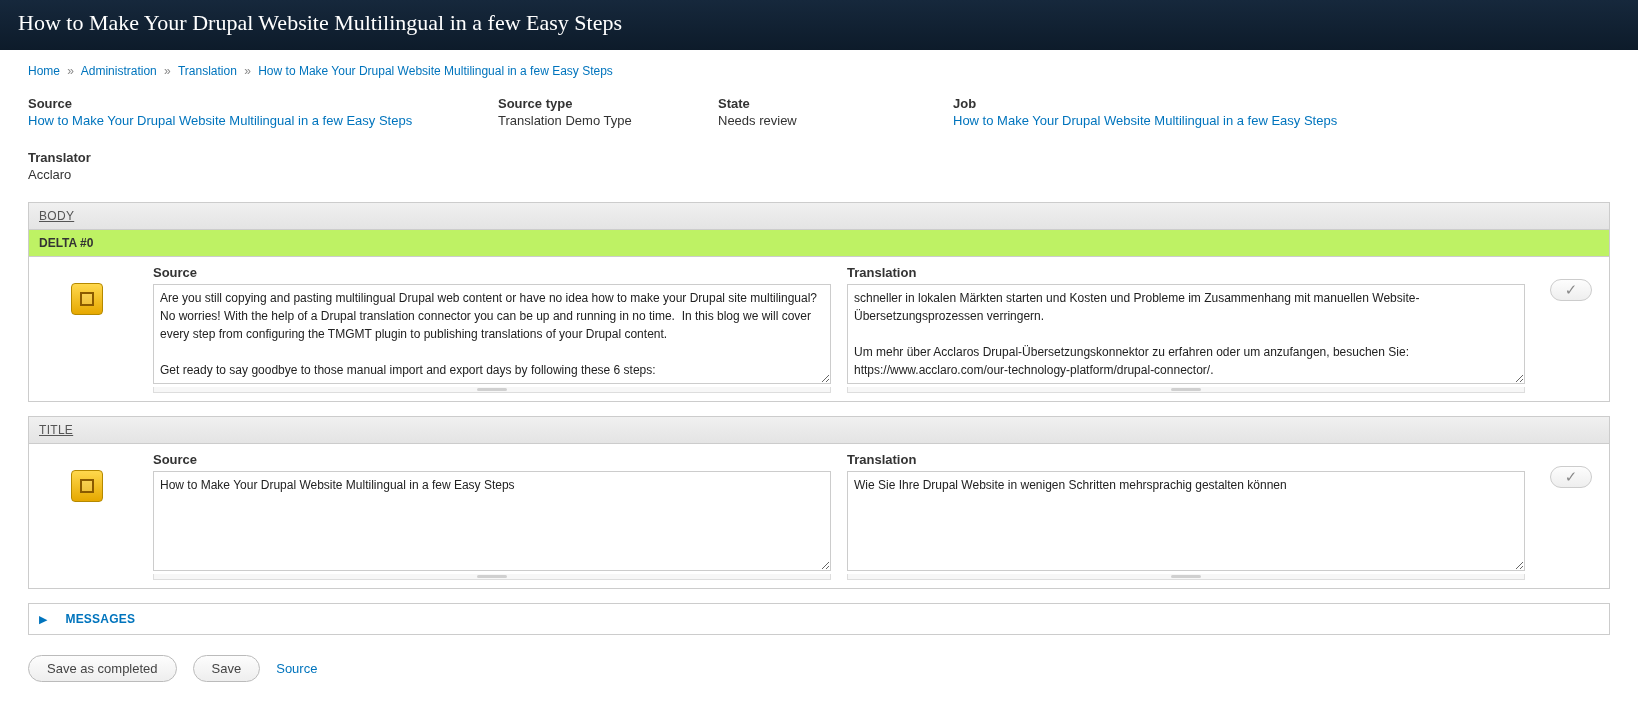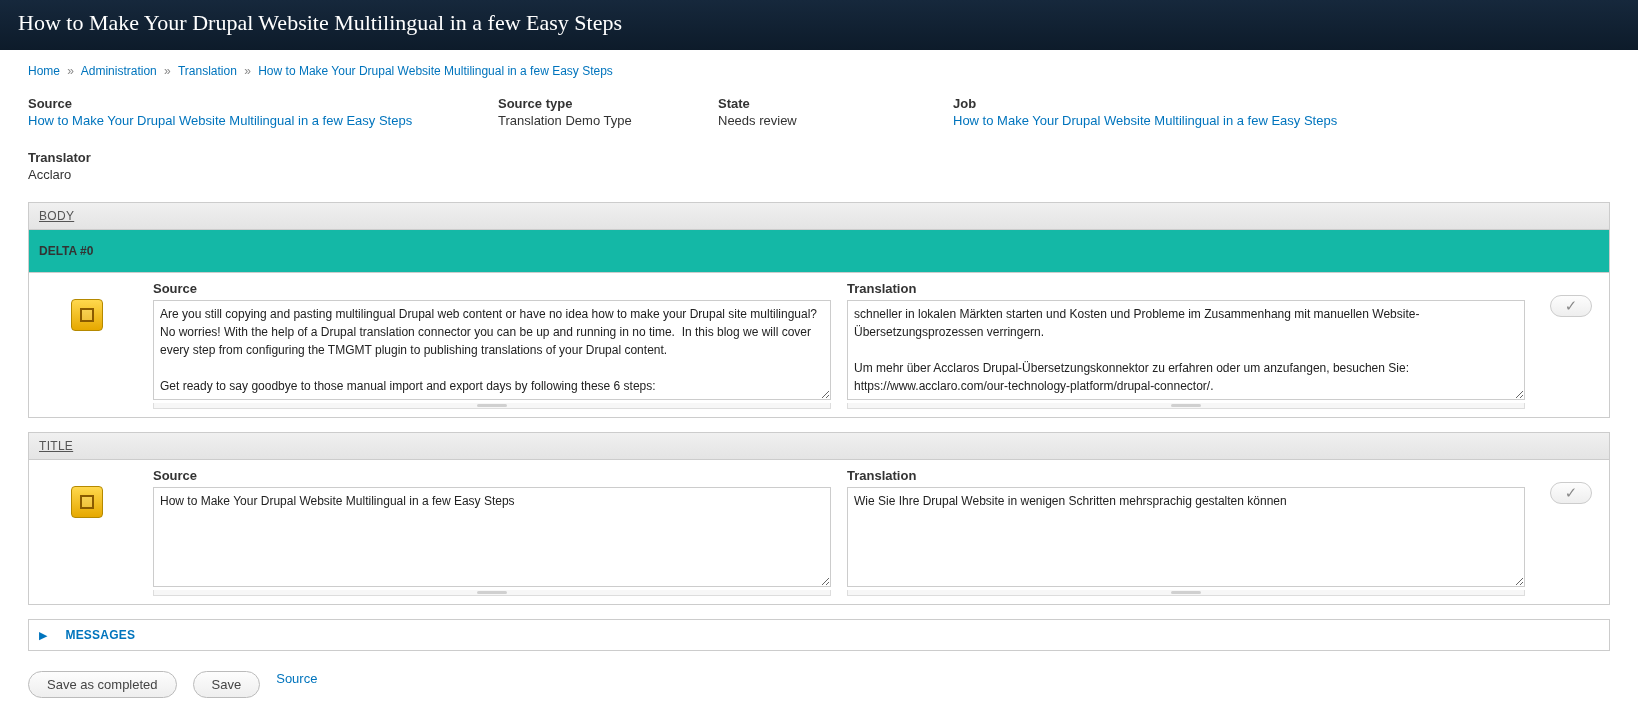--- a/index.html
+++ b/index.html
@@ -14,41 +14,41 @@
   .breadcrumb { font-size: 12px; margin-bottom: 18px; }
   .breadcrumb .sep { color: #888; margin: 0 4px; }
 
   .meta-grid { display: grid; grid-template-columns: 470px 220px 235px 1fr; column-gap: 0; row-gap: 22px; margin-bottom: 20px; }
   .meta-item .label { font-weight: bold; color: #333; margin-bottom: 2px; }
   .meta-item .value { color: #333; }
   .meta-item .value a { color: #0074bd; }
 
   .fieldset { border: 1px solid #ccc; margin-bottom: 14px; }
   .fieldset-header { background: #e8e8e8; background: linear-gradient(#f0f0f0, #e4e4e4); border-bottom: 1px solid #ccc; padding: 6px 10px; font-size: 12px; color: #555; text-transform: uppercase; letter-spacing: 0.3px; text-decoration: underline; }
-  .delta-header { background: #14b8a6; border-bottom: 1px solid #ccc; padding: 14px 10px; font-weight: bold; font-size: 12px; }
+  .delta-header { background: #bef264; border-bottom: 1px solid #ccc; padding: 6px 10px; font-weight: bold; font-size: 12px; }
 
   .row { display: flex; align-items: flex-start; padding: 8px; gap: 16px; }
   .row-icon { width: 100px; display:flex; justify-content:center; padding-top: 18px; }
   .icon-box { width: 32px; height: 32px; border: 1px solid #b58900; border-radius: 4px; background: linear-gradient(#ffd84d, #e6a800); display: flex; align-items: center; justify-content: center; }
   .icon-box-inner { width: 14px; height: 14px; border: 2px solid #8a5a00; background: rgba(255,255,255,0.15); }
 
   .col { flex: 1; }
   .col-label { font-weight: bold; font-size: 13px; margin-bottom: 4px; display:block; }
   textarea { width: 100%; border: 1px solid #ccc; font-family: Arial, sans-serif; font-size: 12px; padding: 4px 6px; line-height: 1.5; resize: both; color: #222; }
   .resize-grip { height: 6px; background: #f7f7f7; border:1px solid #ddd; border-top:none; position:relative; }
   .resize-grip::after { content:""; position:absolute; left:50%; top:1px; width:30px; height:3px; background:#d0d0d0; transform:translateX(-50%); border-radius:2px;}
 
   .row-status { width: 60px; padding-top: 14px; display:flex; justify-content:center; }
   .check-pill { width: 42px; height: 22px; border: 1px solid #ccc; border-radius: 11px; background: linear-gradient(#fdfdfd, #eee); display:flex; align-items:center; justify-content:center; color:#888; font-size:15px; cursor:pointer; }
 
   .messages-bar { border: 1px solid #ccc; padding: 8px 10px; margin-bottom: 16px; display:flex; align-items:center; gap:6px; }
   .messages-bar .tri { color:#0074bd; font-size:11px; }
   .messages-bar a { color:#0074bd; font-weight:bold; letter-spacing:0.2px; font-size:12px;padding-left:12px; }
 
-  .actions { display:flex; gap:16px; margin-top: 20px;}
+  .actions { display:flex; align-items:center; gap:16px; margin-top: 20px;}
   .btn { border:1px solid #bbb; border-radius: 14px; background: linear-gradient(#fdfdfd,#eee); padding: 5px 18px; font-size:13px; color:#444; cursor:pointer; font-family:inherit; }
 </style>
 </head>
 <body>
 
 <div class="header-bar">
   <h1>How to Make Your Drupal Website Multilingual in a few Easy Steps</h1>
 </div>
 
 <div class="content">

